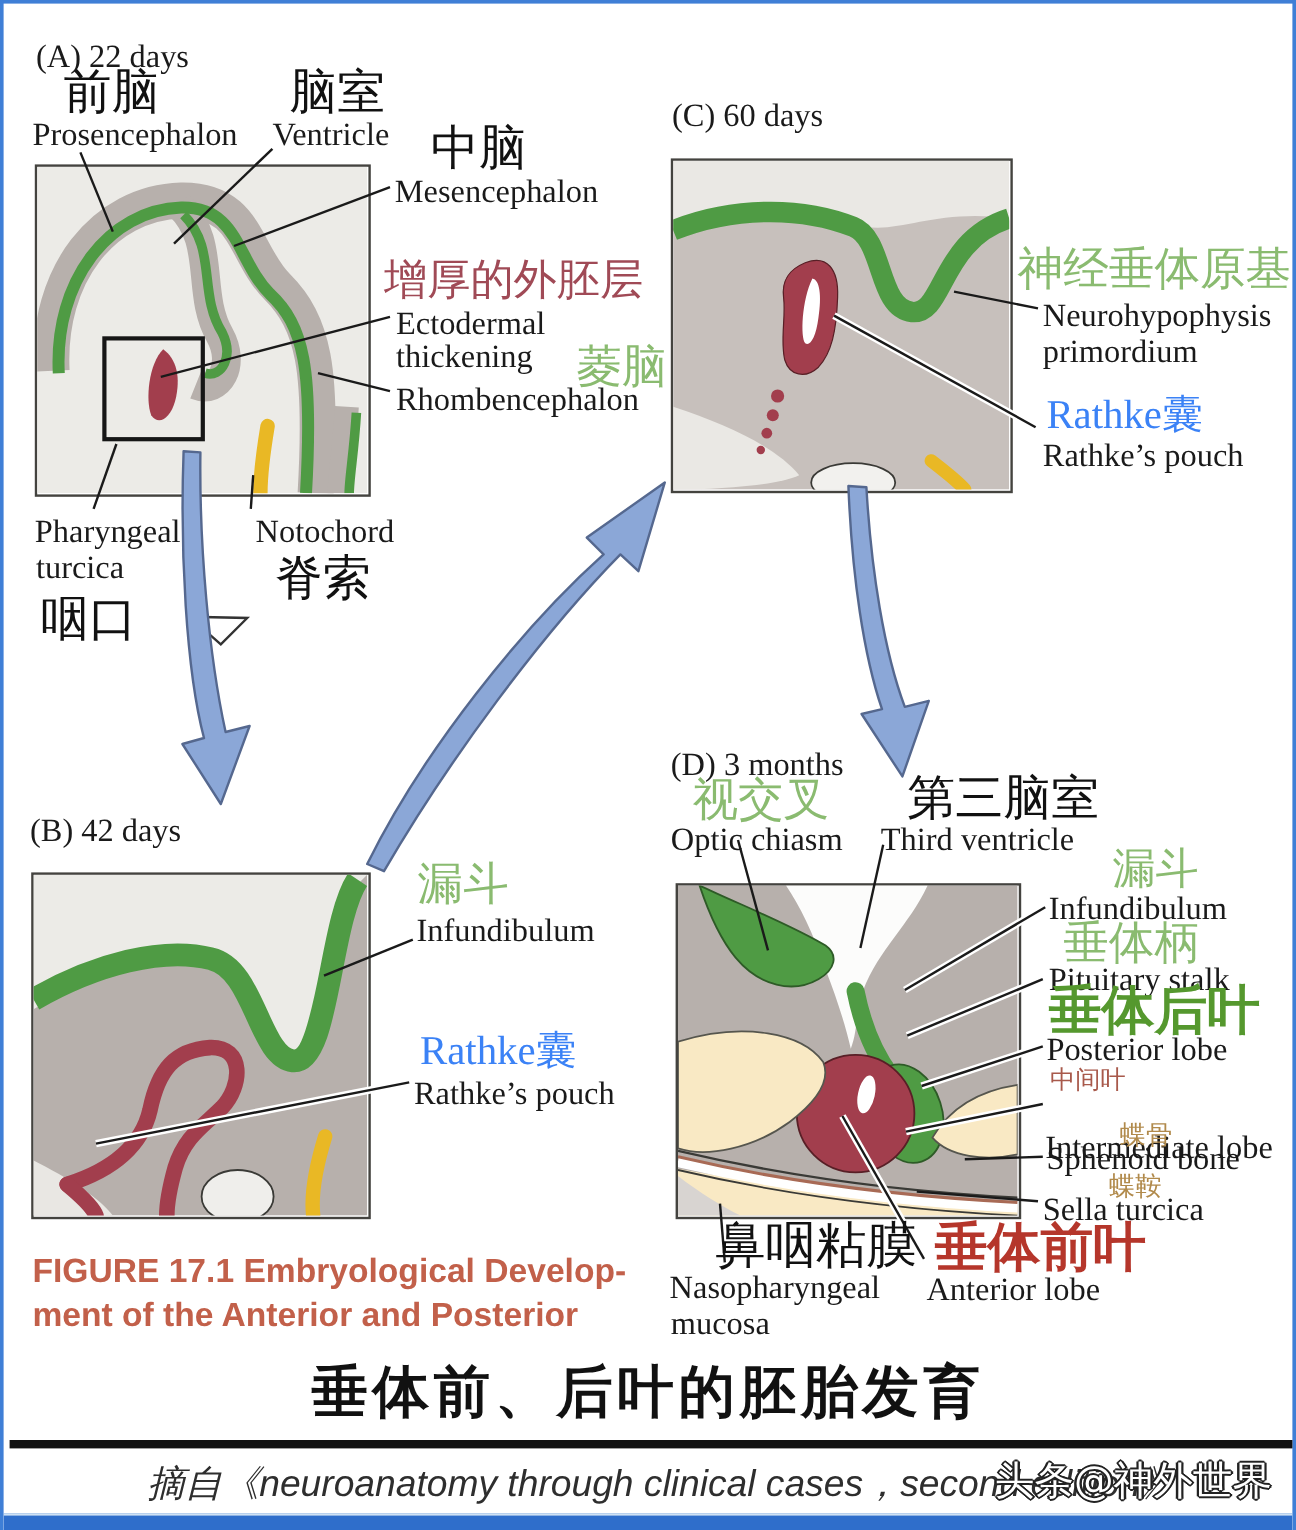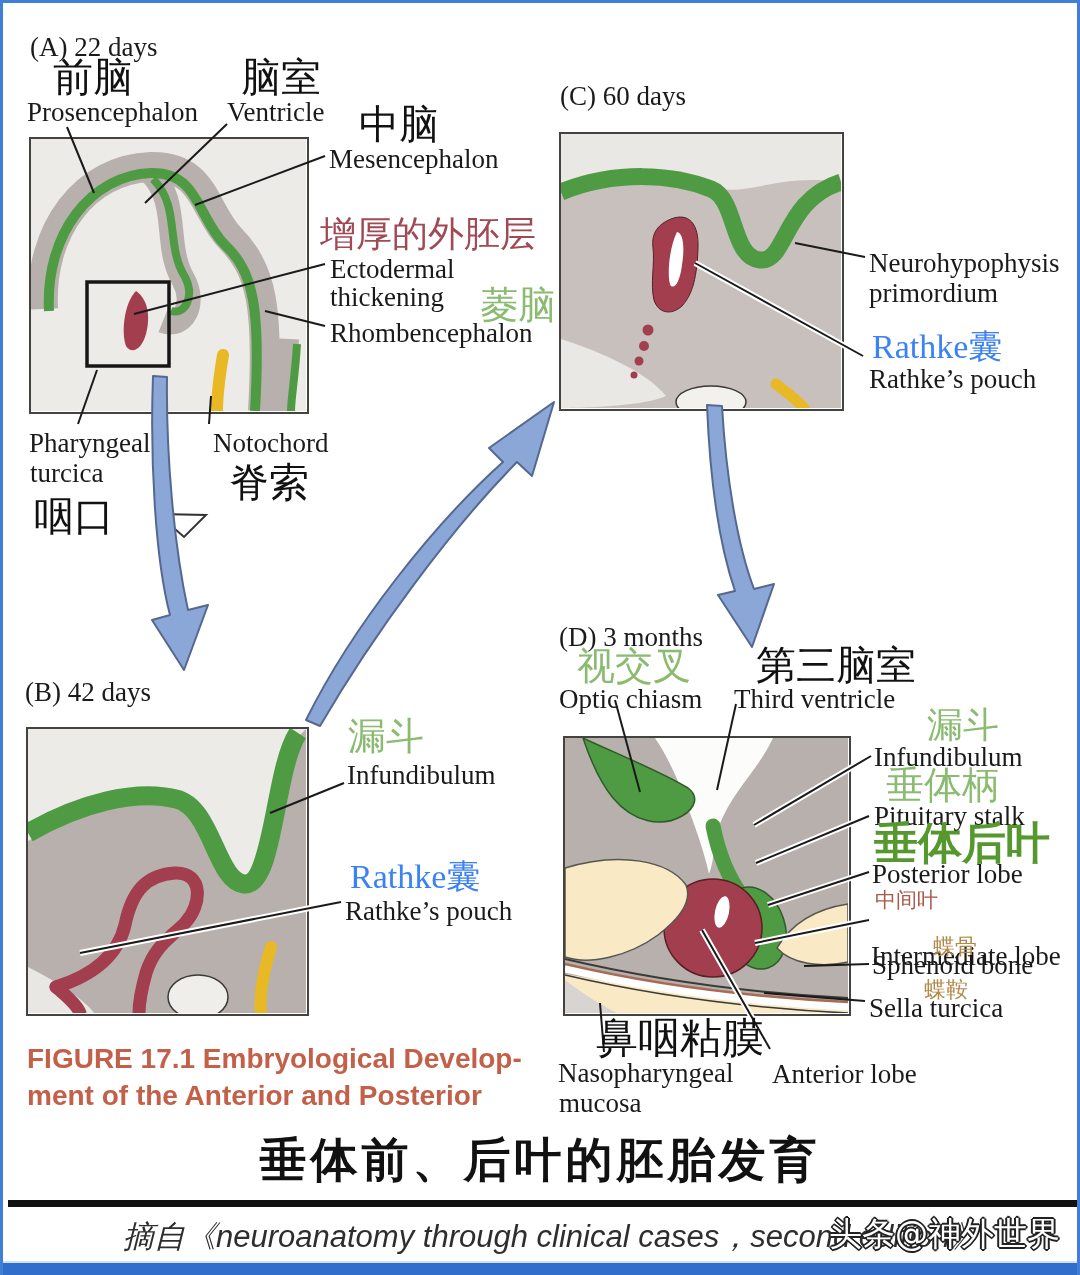--- a/index.html
+++ b/index.html
@@ -159,20 +159,21 @@
   <div class="lbl en" style="left:210px;top:426px;">Notochord</div>
   <div class="lbl cn" style="left:226px;top:458px;">脊索</div>
 
   <div class="lbl ptitle" style="left:22px;top:675px;">(B)  42 days</div>
   <div class="lbl cn-green" style="left:345px;top:714px;">漏斗</div>
   <div class="lbl en" style="left:344px;top:758px;">Infundibulum</div>
   <div class="lbl rathke" style="left:347px;top:856px;">Rathke囊</div>
   <div class="lbl en" style="left:342px;top:894px;">Rathke’s pouch</div>
 
   <div class="lbl ptitle" style="left:557px;top:79px;">(C)  60 days</div>
+  <div class="lbl cn-green" style="left:845px;top:202px;">神经垂体原基</div>
   <div class="lbl en" style="left:866px;top:246px;">Neurohypophysis</div>
   <div class="lbl en" style="left:866px;top:276px;">primordium</div>
   <div class="lbl rathke" style="left:869px;top:326px;">Rathke囊</div>
   <div class="lbl en" style="left:866px;top:362px;">Rathke’s pouch</div>
 
   <div class="lbl ptitle" style="left:556px;top:620px;">(D)  3 months</div>
   <div class="lbl cn-green" style="left:574px;top:644px;">视交叉</div>
   <div class="lbl en" style="left:556px;top:682px;">Optic chiasm</div>
   <div class="lbl cn" style="left:753px;top:641px;">第三脑室</div>
   <div class="lbl en" style="left:731px;top:682px;">Third ventricle</div>
@@ -184,20 +185,21 @@
   <div class="lbl en" style="left:869px;top:857px;">Posterior lobe</div>
   <div class="lbl tanred" style="left:872px;top:886px;">中间叶</div>
   <div class="lbl en" style="left:868px;top:939px;">Intermediate lobe</div>
   <div class="lbl tan" style="left:914px;top:932px;margin-left:16px;">蝶骨</div>
   <div class="lbl en" style="left:869px;top:948px;">Sphenoid bone</div>
   <div class="lbl tan" style="left:921px;top:975px;">蝶鞍</div>
   <div class="lbl en" style="left:866px;top:991px;">Sella turcica</div>
   <div class="lbl cn" style="left:593px;top:1013px;font-size:42px;">鼻咽粘膜</div>
   <div class="lbl en" style="left:555px;top:1056px;">Nasopharyngeal</div>
   <div class="lbl en" style="left:556px;top:1086px;">mucosa</div>
+  <div class="lbl cn-red-bold" style="left:776px;top:1014px;">垂体前叶</div>
   <div class="lbl en" style="left:769px;top:1057px;">Anterior lobe</div>
 
   <div class="lbl caption" style="left:24px;top:1038px;">
     <div>FIGURE 17.1  Embryological Develop-</div>
     <div>ment of the Anterior and Posterior</div>
   </div>
 
   <div class="bigtitle" style="top:1126px;">垂体前、后叶的胚胎发育</div>
 
   <div id="divider"></div>

